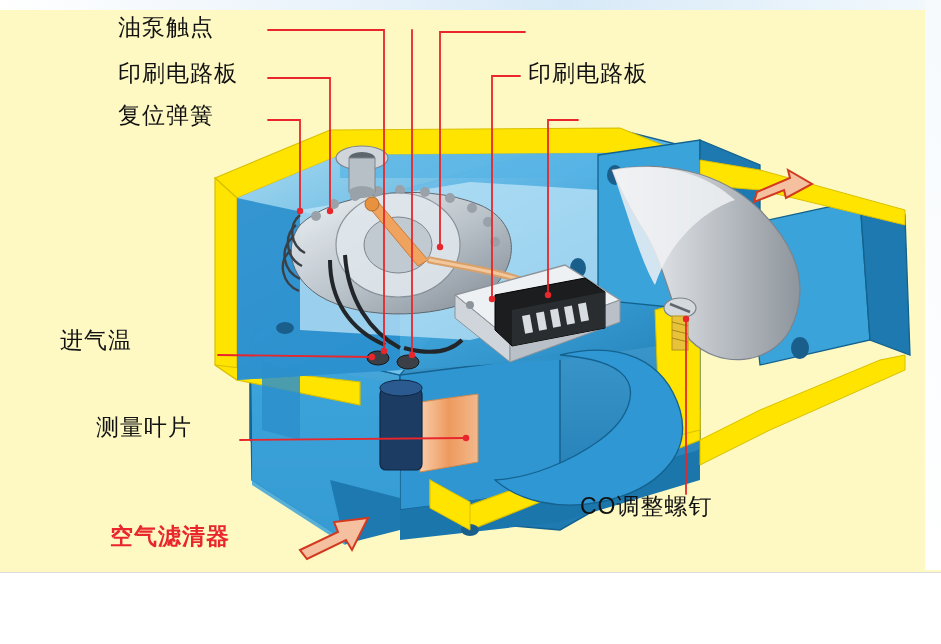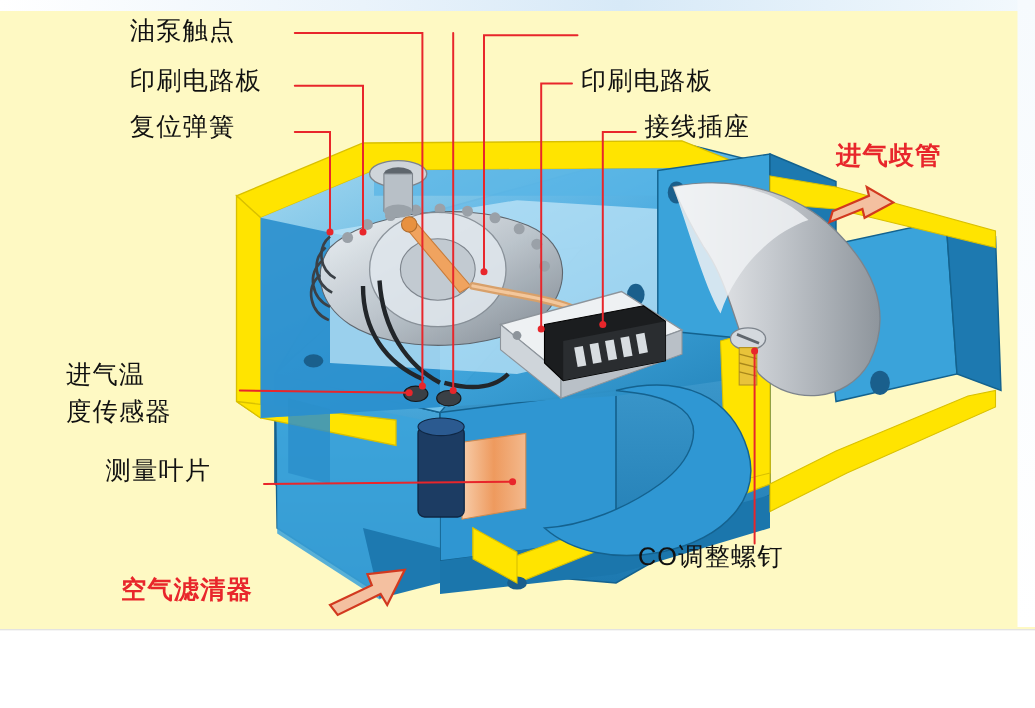--- a/index.html
+++ b/index.html
@@ -283,26 +283,23 @@
 
     <div class="label" style="left:118px; top:4px;">油泵触点</div>
 
     <div class="label" style="left:118px; top:50px;">印刷电路板</div>
 
     <div class="label" style="left:118px; top:92px;">复位弹簧</div>
 
 
     <div class="label" style="left:528px; top:50px;">印刷电路板</div>
 
-    <div class="label" style="left:586px; top:92px;">接线插座</div>
-
-    <div class="label red" style="left:760px; top:118px;">进气歧管</div>
+
 
     <div class="label two-line" style="left:60px; top:316px;">进气温</div>
-    <div class="label two-line" style="left:60px; top:350px;">度传感器</div>
 
     <div class="label" style="left:96px; top:404px;">测量叶片</div>
 
     <div class="label red" style="left:110px; top:513px;">空气滤清器</div>
 
     <div class="label" style="left:580px; top:483px;">CO调整螺钉</div>
   </div>
 
   <div class="caption-bar"></div>
 

